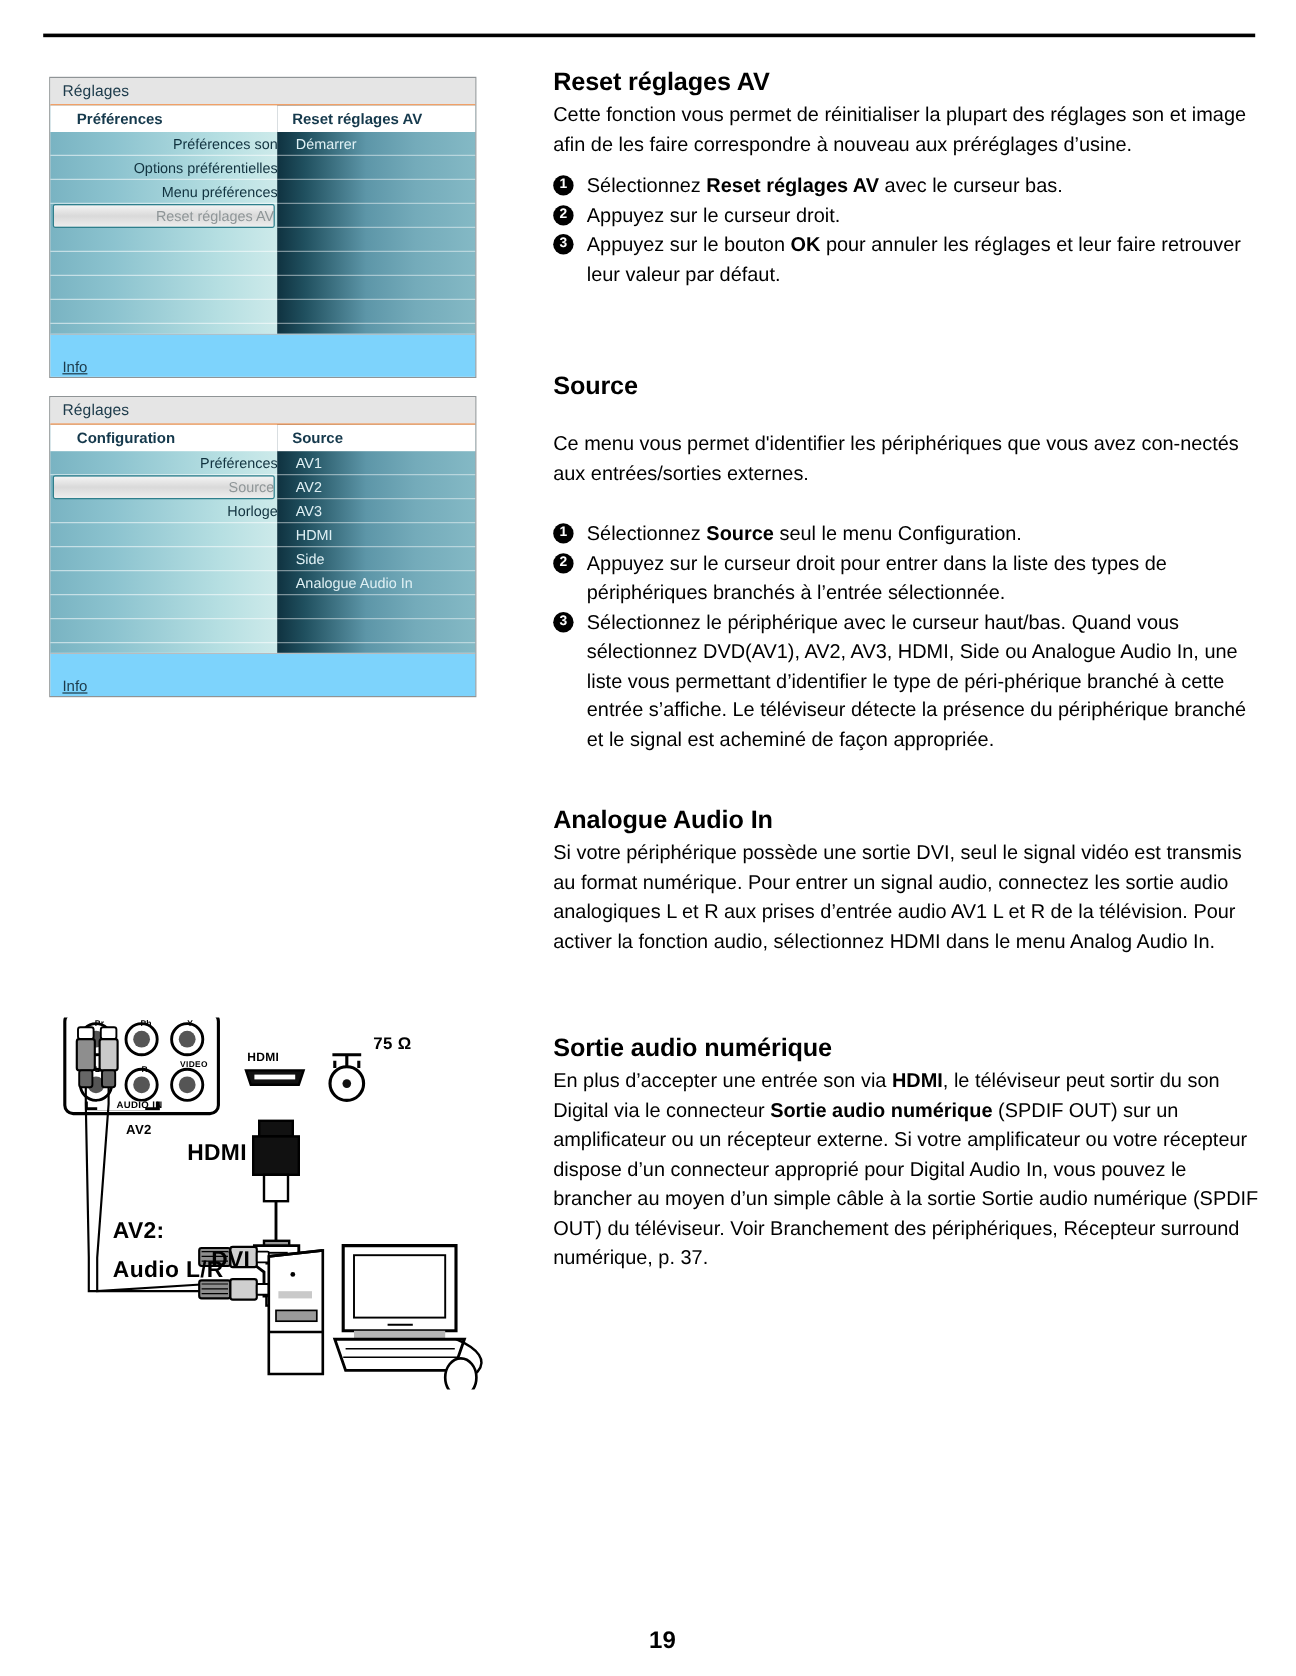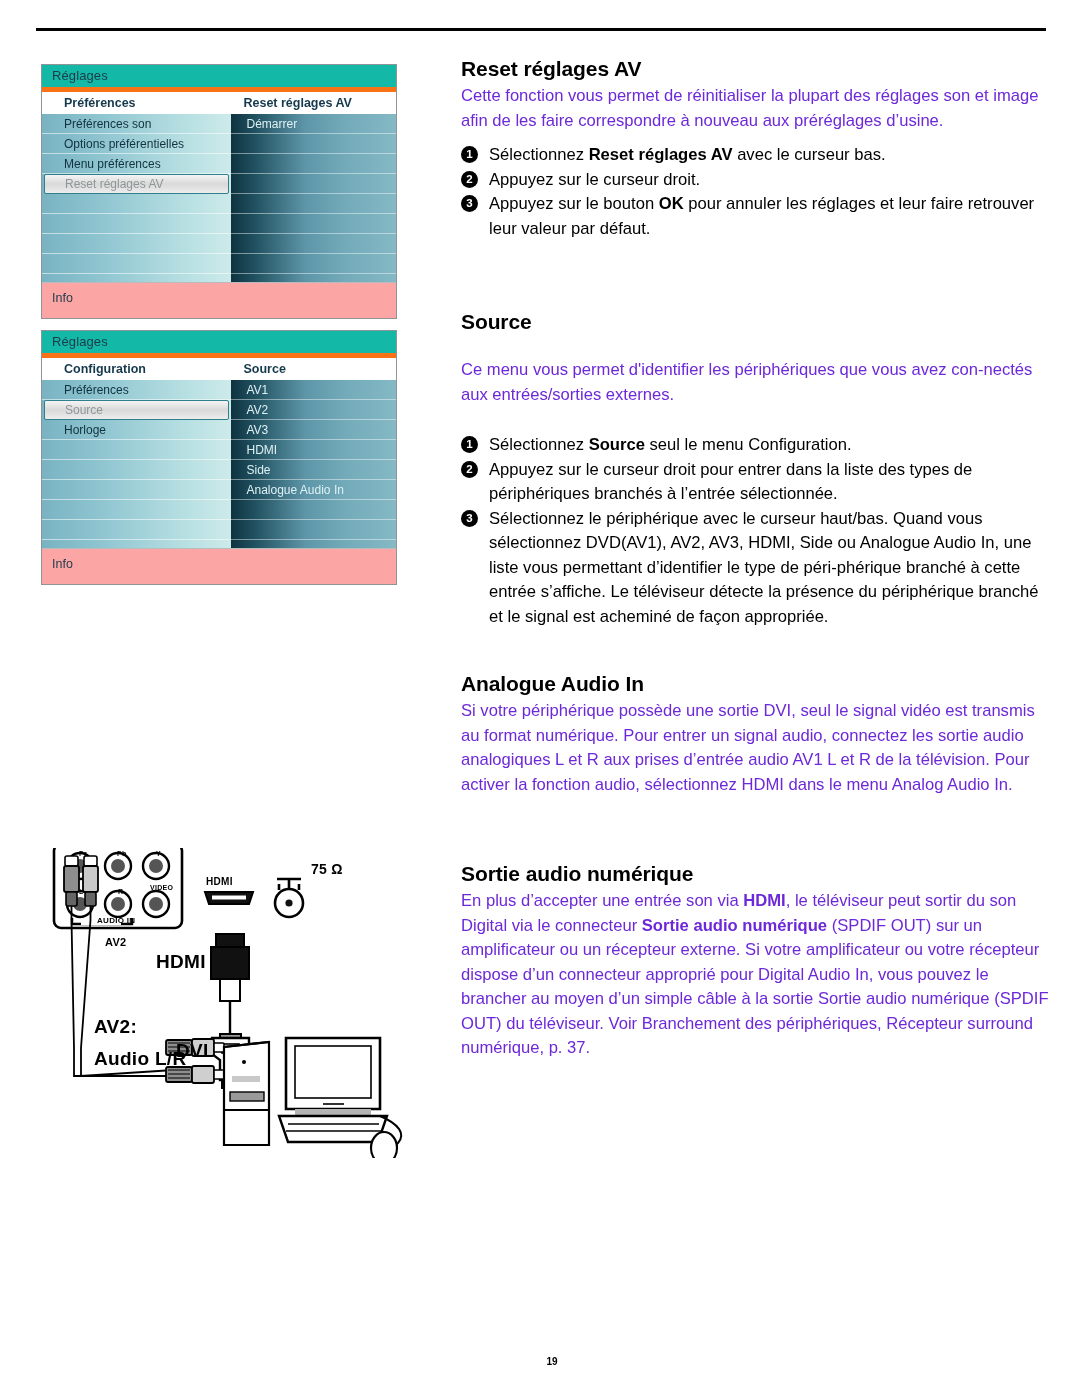--- a/index.html
+++ b/index.html
@@ -36,22 +36,22 @@
     border: 1px solid #8f9496;
     background: #ffffff;
     box-sizing: border-box;
   }
   .tvmenu-title {
     height: 22px;
     line-height: 22px;
     padding-left: 10px;
     font-size: 13px;
     color: #1c3a4a;
-    background: #14b8a6;
-    border-bottom: 5px solid #f97316;
+    background: #e5e5e5;
+    border-bottom: 1px solid #f97316;
     letter-spacing: .1px;
   }
   .tvmenu-cols {
     display: flex;
     height: 190px;
     position: relative;
   }
   .col-left {
     width: 190px;
     position: relative;
@@ -84,61 +84,63 @@
     height: 20px;
     line-height: 20px;
     font-size: 12px;
     box-sizing: border-box;
     position: relative;
   }
   .col-left .mrow {
     padding-left: 22px;
     color: #11323f;
     border-bottom: 1px solid rgba(255,255,255,.55);
+    text-align: right;
   }
   .col-right .mrow {
     padding-left: 15px;
     color: #dff0f4;
     border-bottom: 1px solid rgba(255,255,255,.45);
   }
   .mrow.blank { color: transparent; }
   .mrow.sel {
     background: linear-gradient(to bottom, #f4f4f4 0%, #d9d9d9 50%, #ededed 100%);
     border: 1px solid #2f7f8c;
     color: #8f9698;
     border-radius: 2px;
     margin: 0 2px 0 2px;
     padding-left: 20px;
     height: 20px;
     line-height: 18px;
   }
   .tvmenu-info {
     height: 36px;
-    background: #fca5a5;
+    background: #7dd3fc;
     border-top: 1px solid #b9bcbe;
     font-size: 12.5px;
     color: #1c3a4a;
-    padding: 8px 0 0 10px;
+    padding: 20px 0 0 10px;
     box-sizing: border-box;
+    text-decoration: underline;
   }
 
   
   .rcol { position: absolute; left: 461px; width: 588px; }
   h2.sec {
     font-size: 21px;
     font-weight: bold;
     margin: 0 0 3px 0;
     letter-spacing: -.1px;
     color: #000;
   }
   p.body {
     font-size: 16.6px;
     line-height: 24.5px;
     margin: 0;
-    color: #6d28d9;
+    color: #000000;
   }
   ol.steps {
     list-style: none;
     margin: 10px 0 0 0;
     padding: 0;
   }
   ol.steps li {
     position: relative;
     padding-left: 28px;
     font-size: 16.6px;
@@ -175,21 +177,21 @@
     font-weight: bold;
     letter-spacing: .3px;
     color: #000;
   }
 
   .page-number {
     position: absolute;
     left: 0; right: 0;
     top: 1356px;
     text-align: center;
-    font-size: 10px;
+    font-size: 20px;
     font-weight: bold;
     padding-left: 24px;
   }
 </style>
 </head>
 <body>
 
 <div class="page-inner">
 
   <div class="top-rule"></div>

